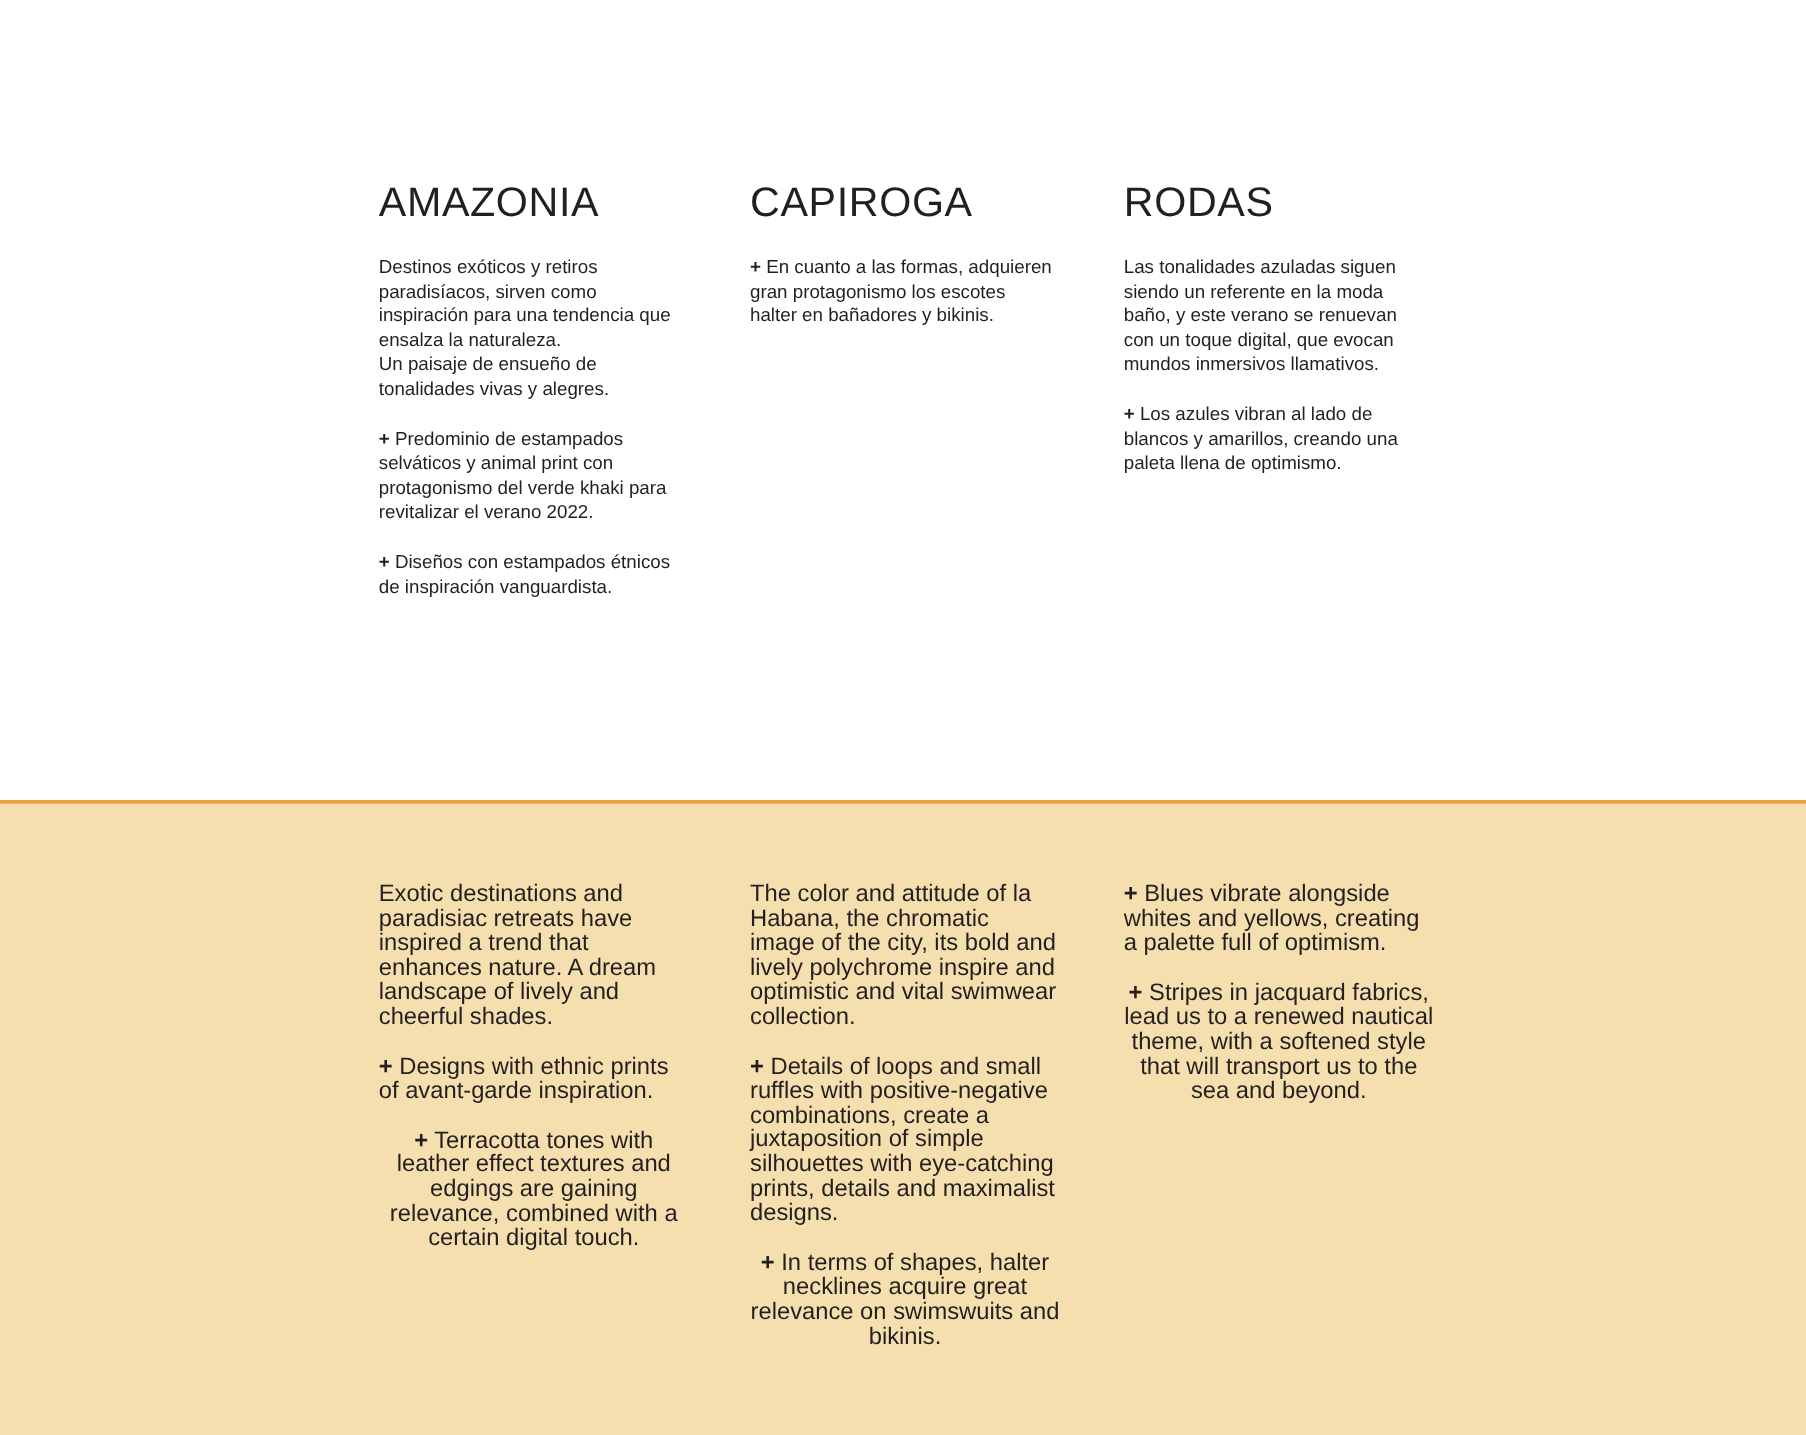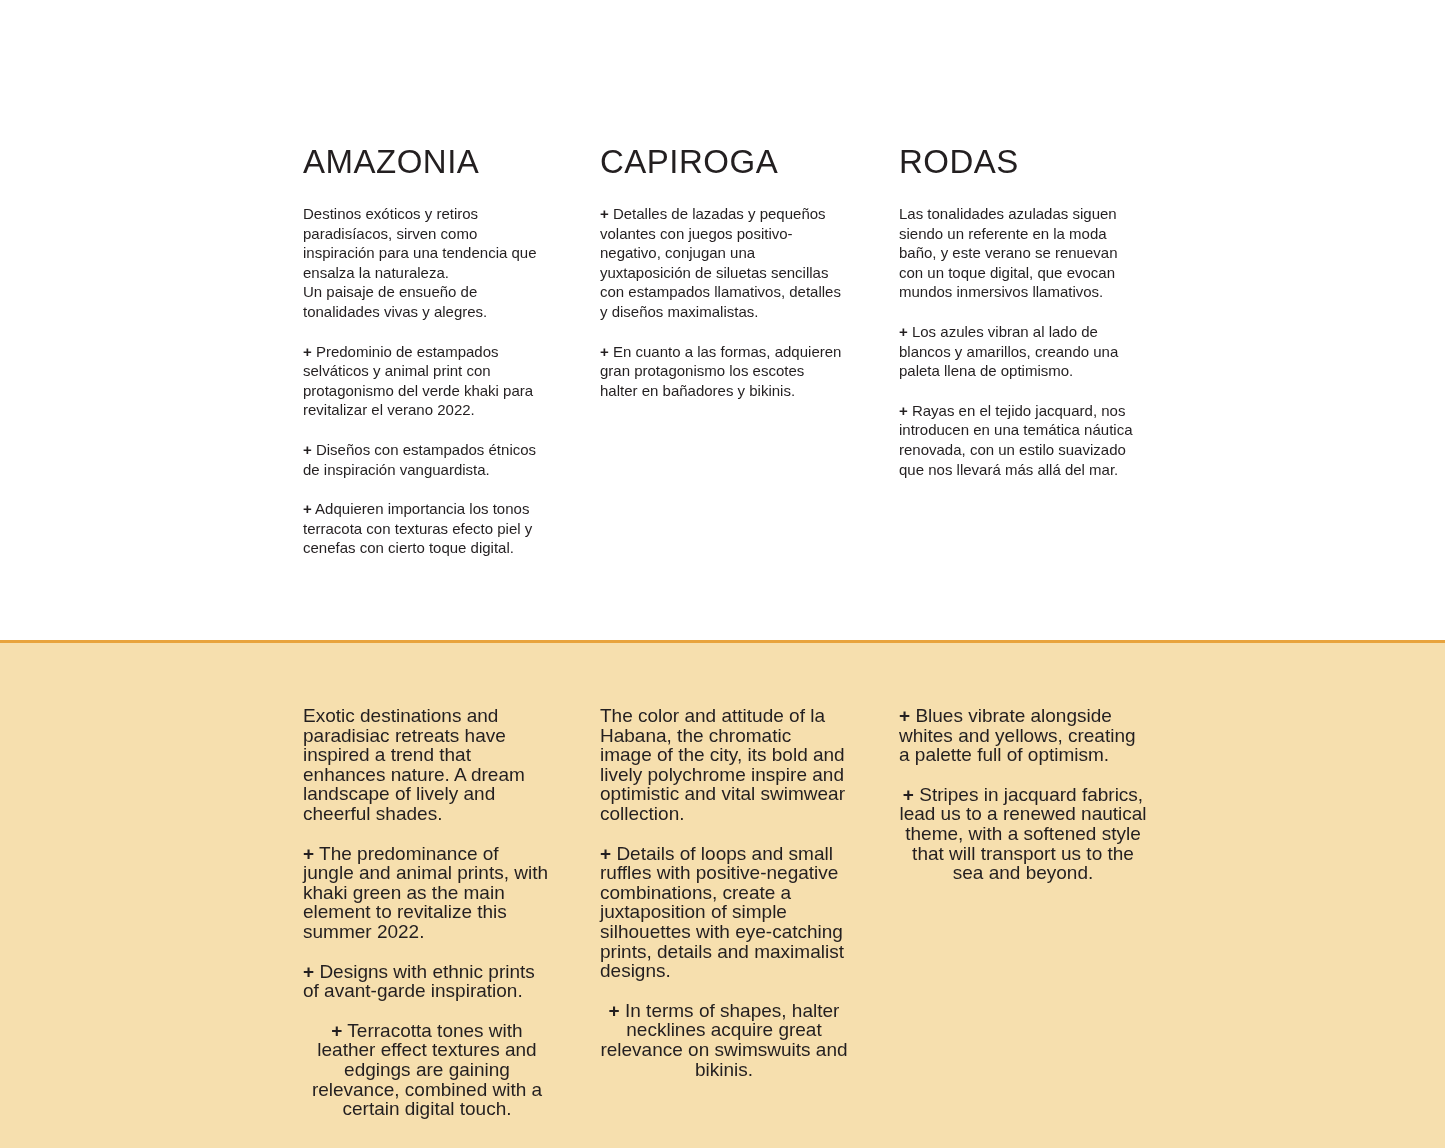--- a/index.html
+++ b/index.html
@@ -126,45 +126,41 @@
   </div>
 
   <div class="top-section">
     <div class="columns">
 
       <div class="col col-1">
         <h1 class="col-title">AMAZONIA</h1>
         <p class="para">Destinos exóticos y retiros paradisíacos, sirven como inspiración para una tendencia que ensalza la naturaleza.<br>Un paisaje de ensueño de tonalidades vivas y alegres.</p>
         <p class="para"><span class="plus">+</span> Predominio de estampados selváticos y animal print con protagonismo del verde khaki para revitalizar el verano 2022.</p>
         <p class="para"><span class="plus">+</span> Diseños con estampados étnicos de inspiración vanguardista.</p>
-        <p class="para last"><span class="plus">+</span> Adquieren importancia los tonos terracota con texturas efecto piel y cenefas con cierto toque digital.</p>
       </div>
 
       <div class="col col-2">
         <h1 class="col-title">CAPIROGA</h1>
-        <p class="para"><span class="plus">+</span>  Detalles de lazadas y pequeños volantes con juegos positivo-negativo, conjugan una yuxtaposición de siluetas sencillas con estampados llamativos, detalles y diseños maximalistas.</p>
         <p class="para last"><span class="plus">+</span>  En cuanto a las formas, adquieren gran protagonismo los escotes halter en bañadores y bikinis.</p>
       </div>
 
       <div class="col col-3">
         <h1 class="col-title">RODAS</h1>
         <p class="para">Las tonalidades azuladas siguen siendo un referente en la moda baño, y este verano se renuevan con un toque digital, que evocan mundos inmersivos llamativos.</p>
         <p class="para"><span class="plus">+</span> Los azules vibran al lado de blancos y amarillos, creando una paleta llena de optimismo.</p>
-        <p class="para last"><span class="plus">+</span> Rayas en el tejido jacquard, nos introducen en una temática náutica renovada, con un estilo suavizado que nos llevará más allá del mar.</p>
       </div>
 
     </div>
   </div>
 
   <div class="bottom-section">
     <div class="columns-en">
 
       <div class="col col-1">
         <p class="para-en">Exotic destinations and paradisiac retreats have inspired a trend that enhances nature. A dream landscape of lively and cheerful shades.</p>
-        <p class="para-en"><span class="plus">+</span> The predominance of jungle and animal prints, with khaki green as the main element to revitalize this summer 2022.</p>
         <p class="para-en"><span class="plus">+</span> Designs with ethnic prints of avant-garde inspiration.</p>
         <p class="para-en last"><span class="plus">+</span> Terracotta tones with leather effect textures and edgings are gaining relevance, combined with a certain digital touch.</p>
       </div>
 
       <div class="col col-2">
         <p class="para-en">The color and attitude of la Habana, the chromatic image of the city, its bold and lively polychrome inspire and optimistic and vital swimwear collection.</p>
         <p class="para-en"><span class="plus">+</span> Details of loops and small ruffles with positive-negative combinations, create a juxtaposition of simple silhouettes with eye-catching prints, details and maximalist designs.</p>
         <p class="para-en last"><span class="plus">+</span> In terms of shapes, halter necklines acquire great relevance on swimswuits and bikinis.</p>
       </div>
 

